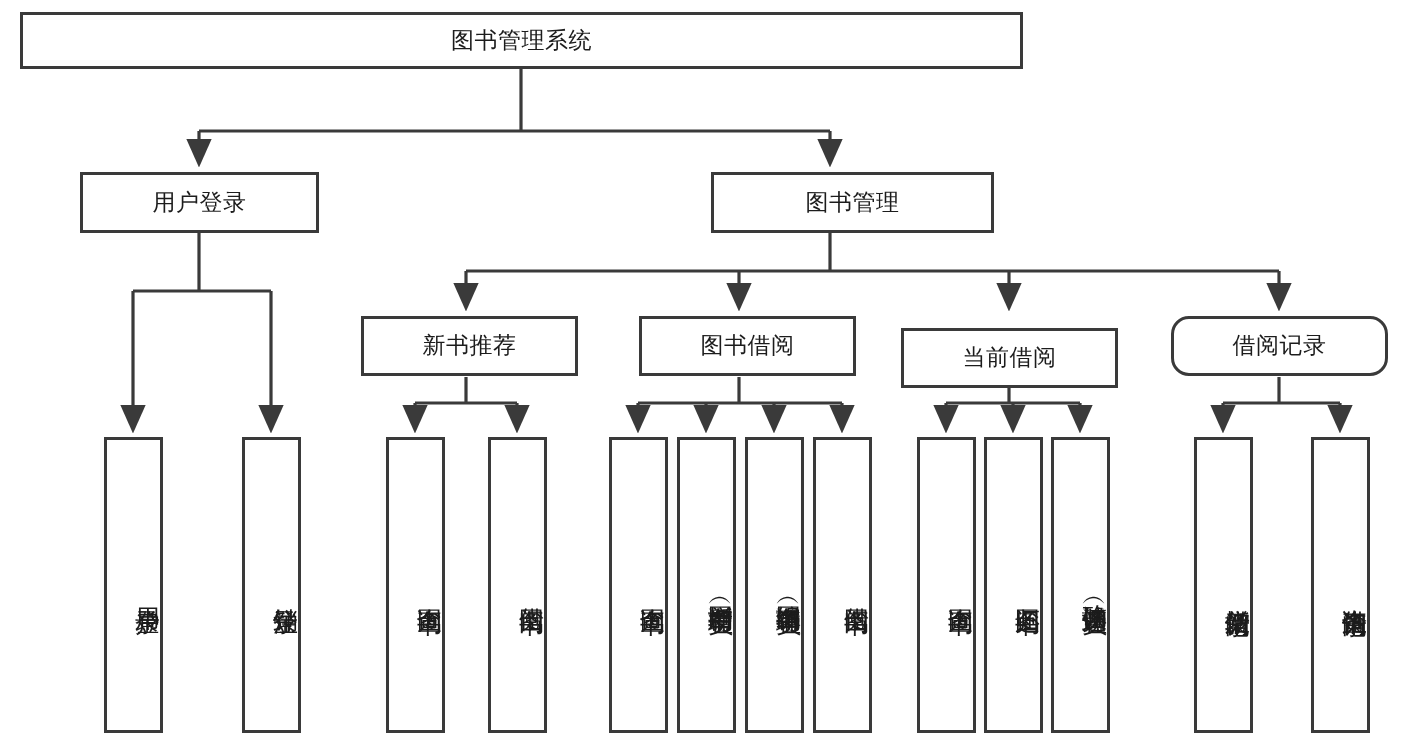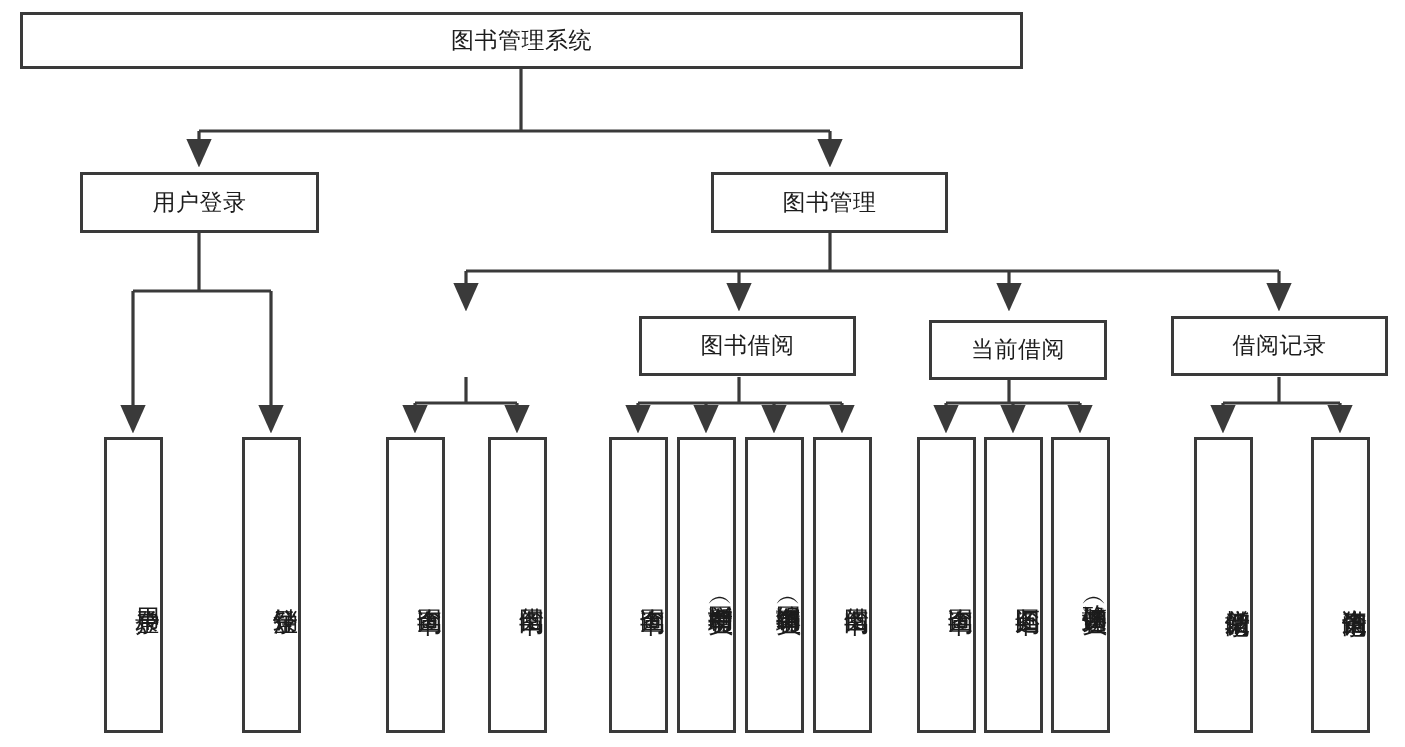--- a/index.html
+++ b/index.html
@@ -124,34 +124,37 @@
   </svg>
 
   <div class="node-box horiz" style="left:20px; top:12px; width:1003px; height:57px;">
     <span class="node-label">图书管理系统</span>
   </div>
 
   <div class="node-box horiz" style="left:80px; top:172px; width:239px; height:61px;">
     <span class="node-label">用户登录</span>
   </div>
 
-  <div class="node-box horiz" style="left:711px; top:172px; width:237px; height:61px;font-family:Liberation Serif, serif;">
+  <div class="node-box horiz" style="left:711px; top:172px; width:283px; height:61px;font-family:Liberation Serif, serif;">
     <span class="node-label">图书管理</span>
   </div>
 
+  <div class="node-box horiz" style="left:361px; top:316px; width:217px; height:60px;">
+    <span class="node-label">新书推荐</span>
+  </div>
 
   <div class="node-box horiz" style="left:631px; top:316px; width:217px; height:60px;margin-left:8px;">
     <span class="node-label">图书借阅</span>
   </div>
 
-  <div class="node-box horiz" style="left:901px; top:320px; width:178px; height:60px;margin-left:28px;">
+  <div class="node-box horiz" style="left:901px; top:328px; width:217px; height:60px;">
     <span class="node-label">当前借阅</span>
   </div>
 
-  <div class="node-box horiz" style="left:1171px; top:316px; width:217px; height:60px;">
+  <div class="node-box horiz" style="left:1171px; top:316px; width:217px; height:60px;border-radius:18px;">
     <span class="node-label">借阅记录</span>
   </div>
 
   <div class="node-box vert" style="left:104px; top:437px; width:59px; height:296px; align-items:flex-start; padding-top:10px;">
     <span class="node-label">用户登录</span>
   </div>
   <div class="node-box vert" style="left:242px; top:437px; width:59px; height:296px; align-items:flex-start; padding-top:10px;">
     <span class="node-label">注销登录</span>
   </div>
 

